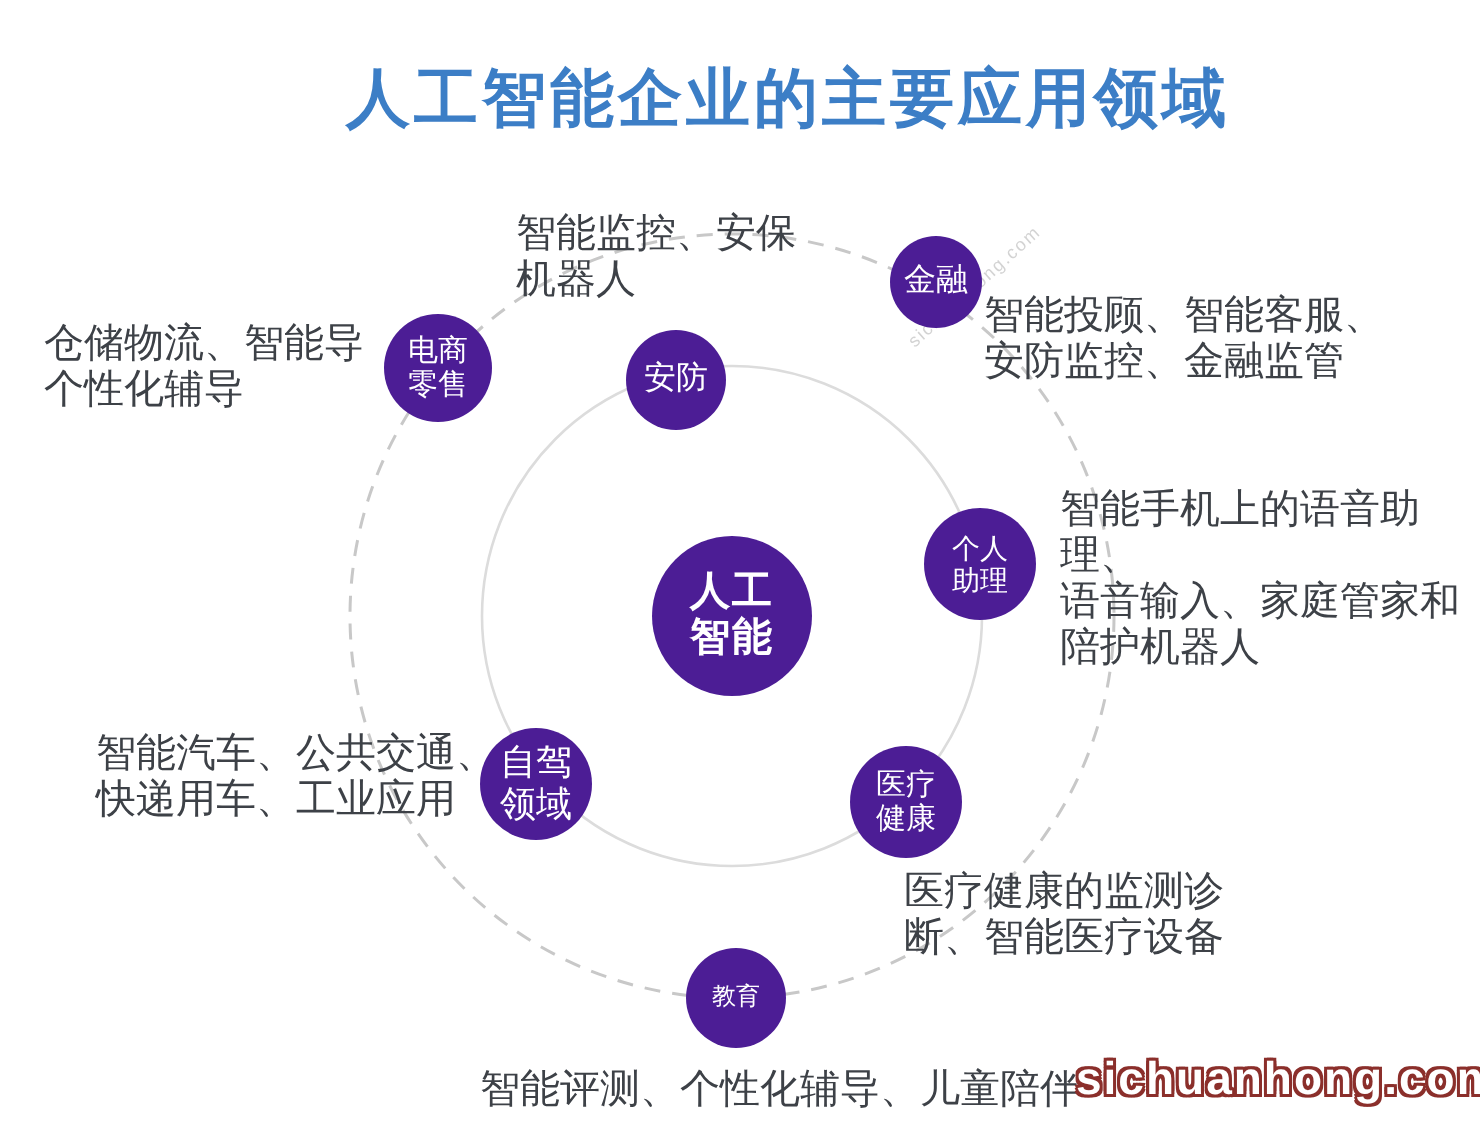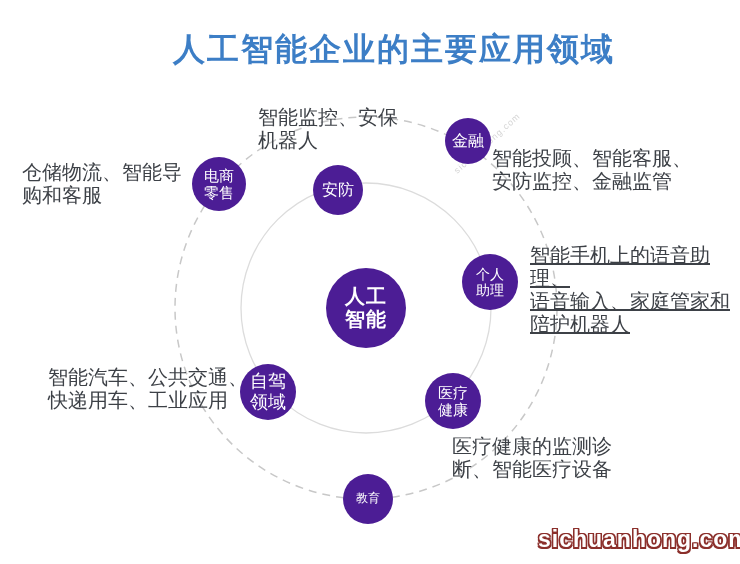--- a/index.html
+++ b/index.html
@@ -59,21 +59,21 @@
     position: absolute;
     font-size: 20px;
     line-height: 23px;
     color: #3d4147;
     white-space: pre-line;
     font-weight: 500;
   }
   .note-finance   { left: 492px; top: 106px; margin-top: 41px; }
   .note-security  { left: 258px; top: 106px; }
   .note-ecommerce { left: 22px;  top: 161px; }
-  .note-assistant { left: 530px; top: 244px; text-decoration: underline; }
+  .note-assistant { left: 530px; top: 244px; }
   .note-medical   { left: 452px; top: 435px; }
   .note-driving   { left: 48px;  top: 366px; }
   .note-education { left: 240px; top: 534px; white-space: nowrap; }
   .watermark-red {
     position: absolute;
     left: 538px;
     top: 526px;
     font-size: 23px;
     font-weight: bold;
     letter-spacing: 1px;
@@ -128,24 +128,25 @@
 健康</div>
   <div class="node node-driving">自驾
 领域</div>
   <div class="node node-education">教育</div>
 
   <div class="note note-finance">智能投顾、智能客服、
 安防监控、金融监管</div>
   <div class="note note-security">智能监控、安保
 机器人</div>
   <div class="note note-ecommerce">仓储物流、智能导
-购和客服</div>
+个性化辅导</div>
   <div class="note note-assistant">智能手机上的语音助理、
 语音输入、家庭管家和
 陪护机器人</div>
   <div class="note note-medical">医疗健康的监测诊
 断、智能医疗设备</div>
   <div class="note note-driving">智能汽车、公共交通、
 快递用车、工业应用</div>
+  <div class="note note-education">智能评测、个性化辅导、儿童陪伴</div>
 
   <div class="watermark-red">sichuanhong.com</div>
 
 </div>
 
 </body></html>

